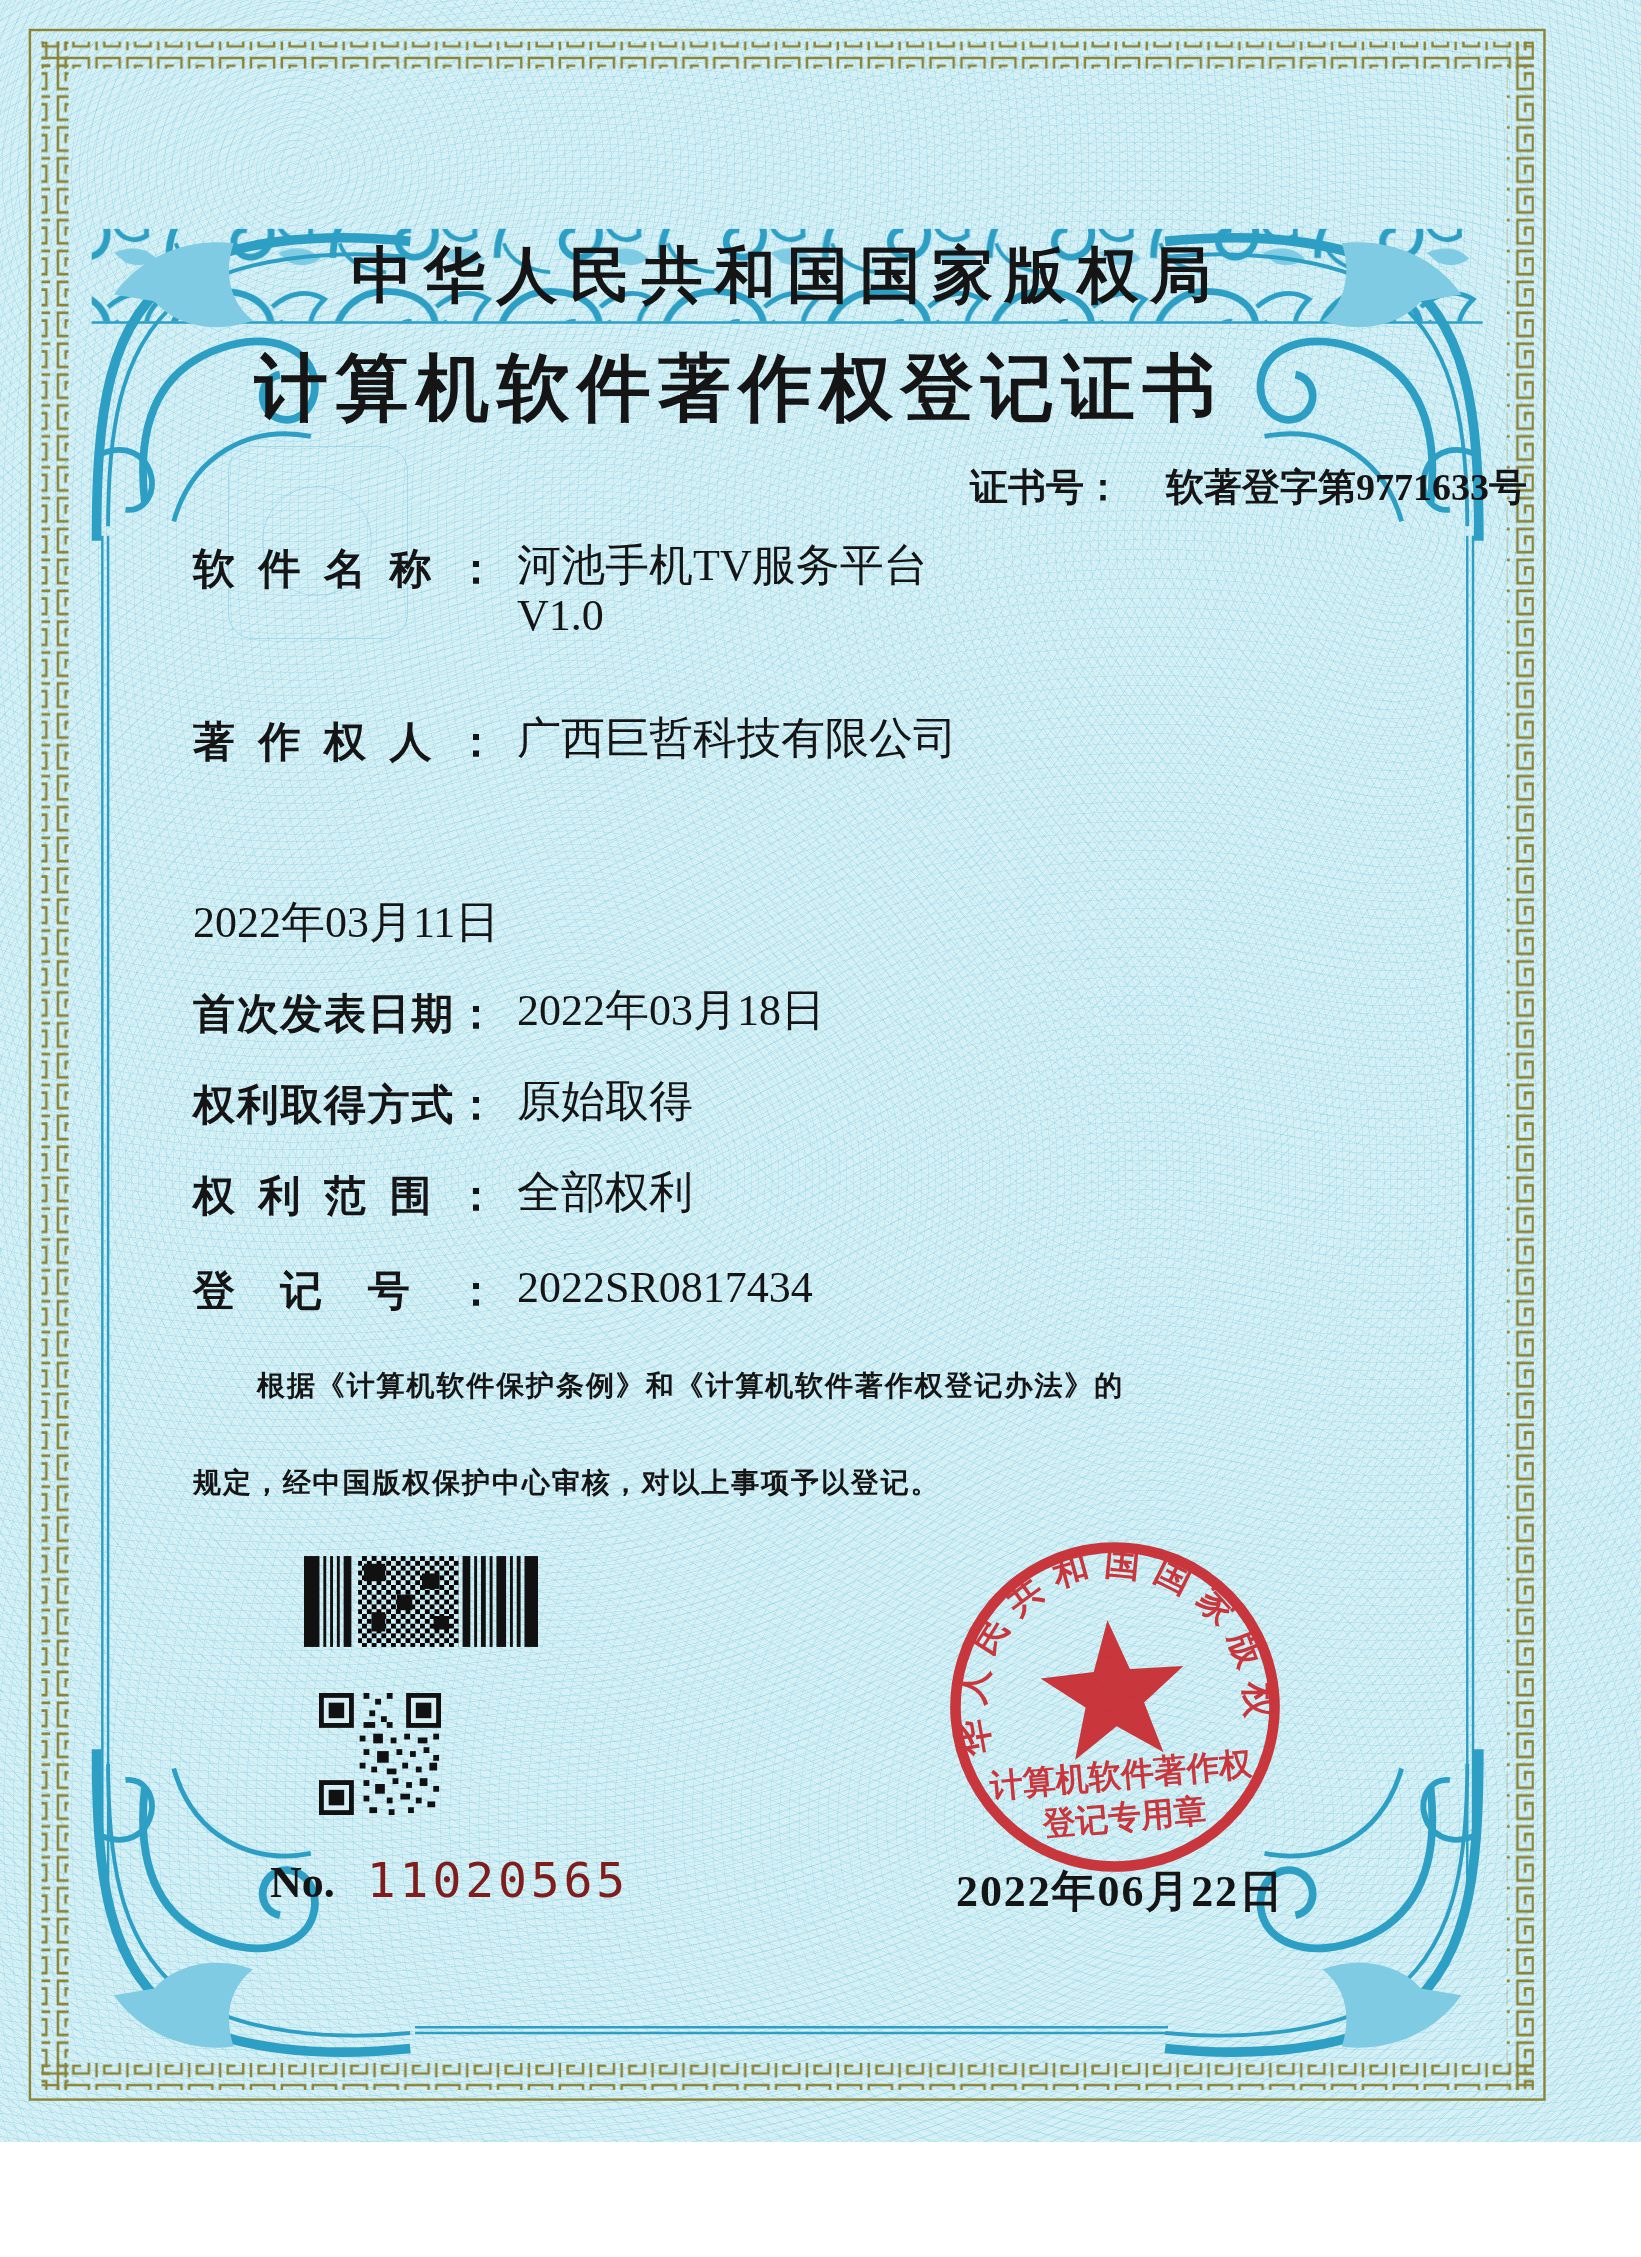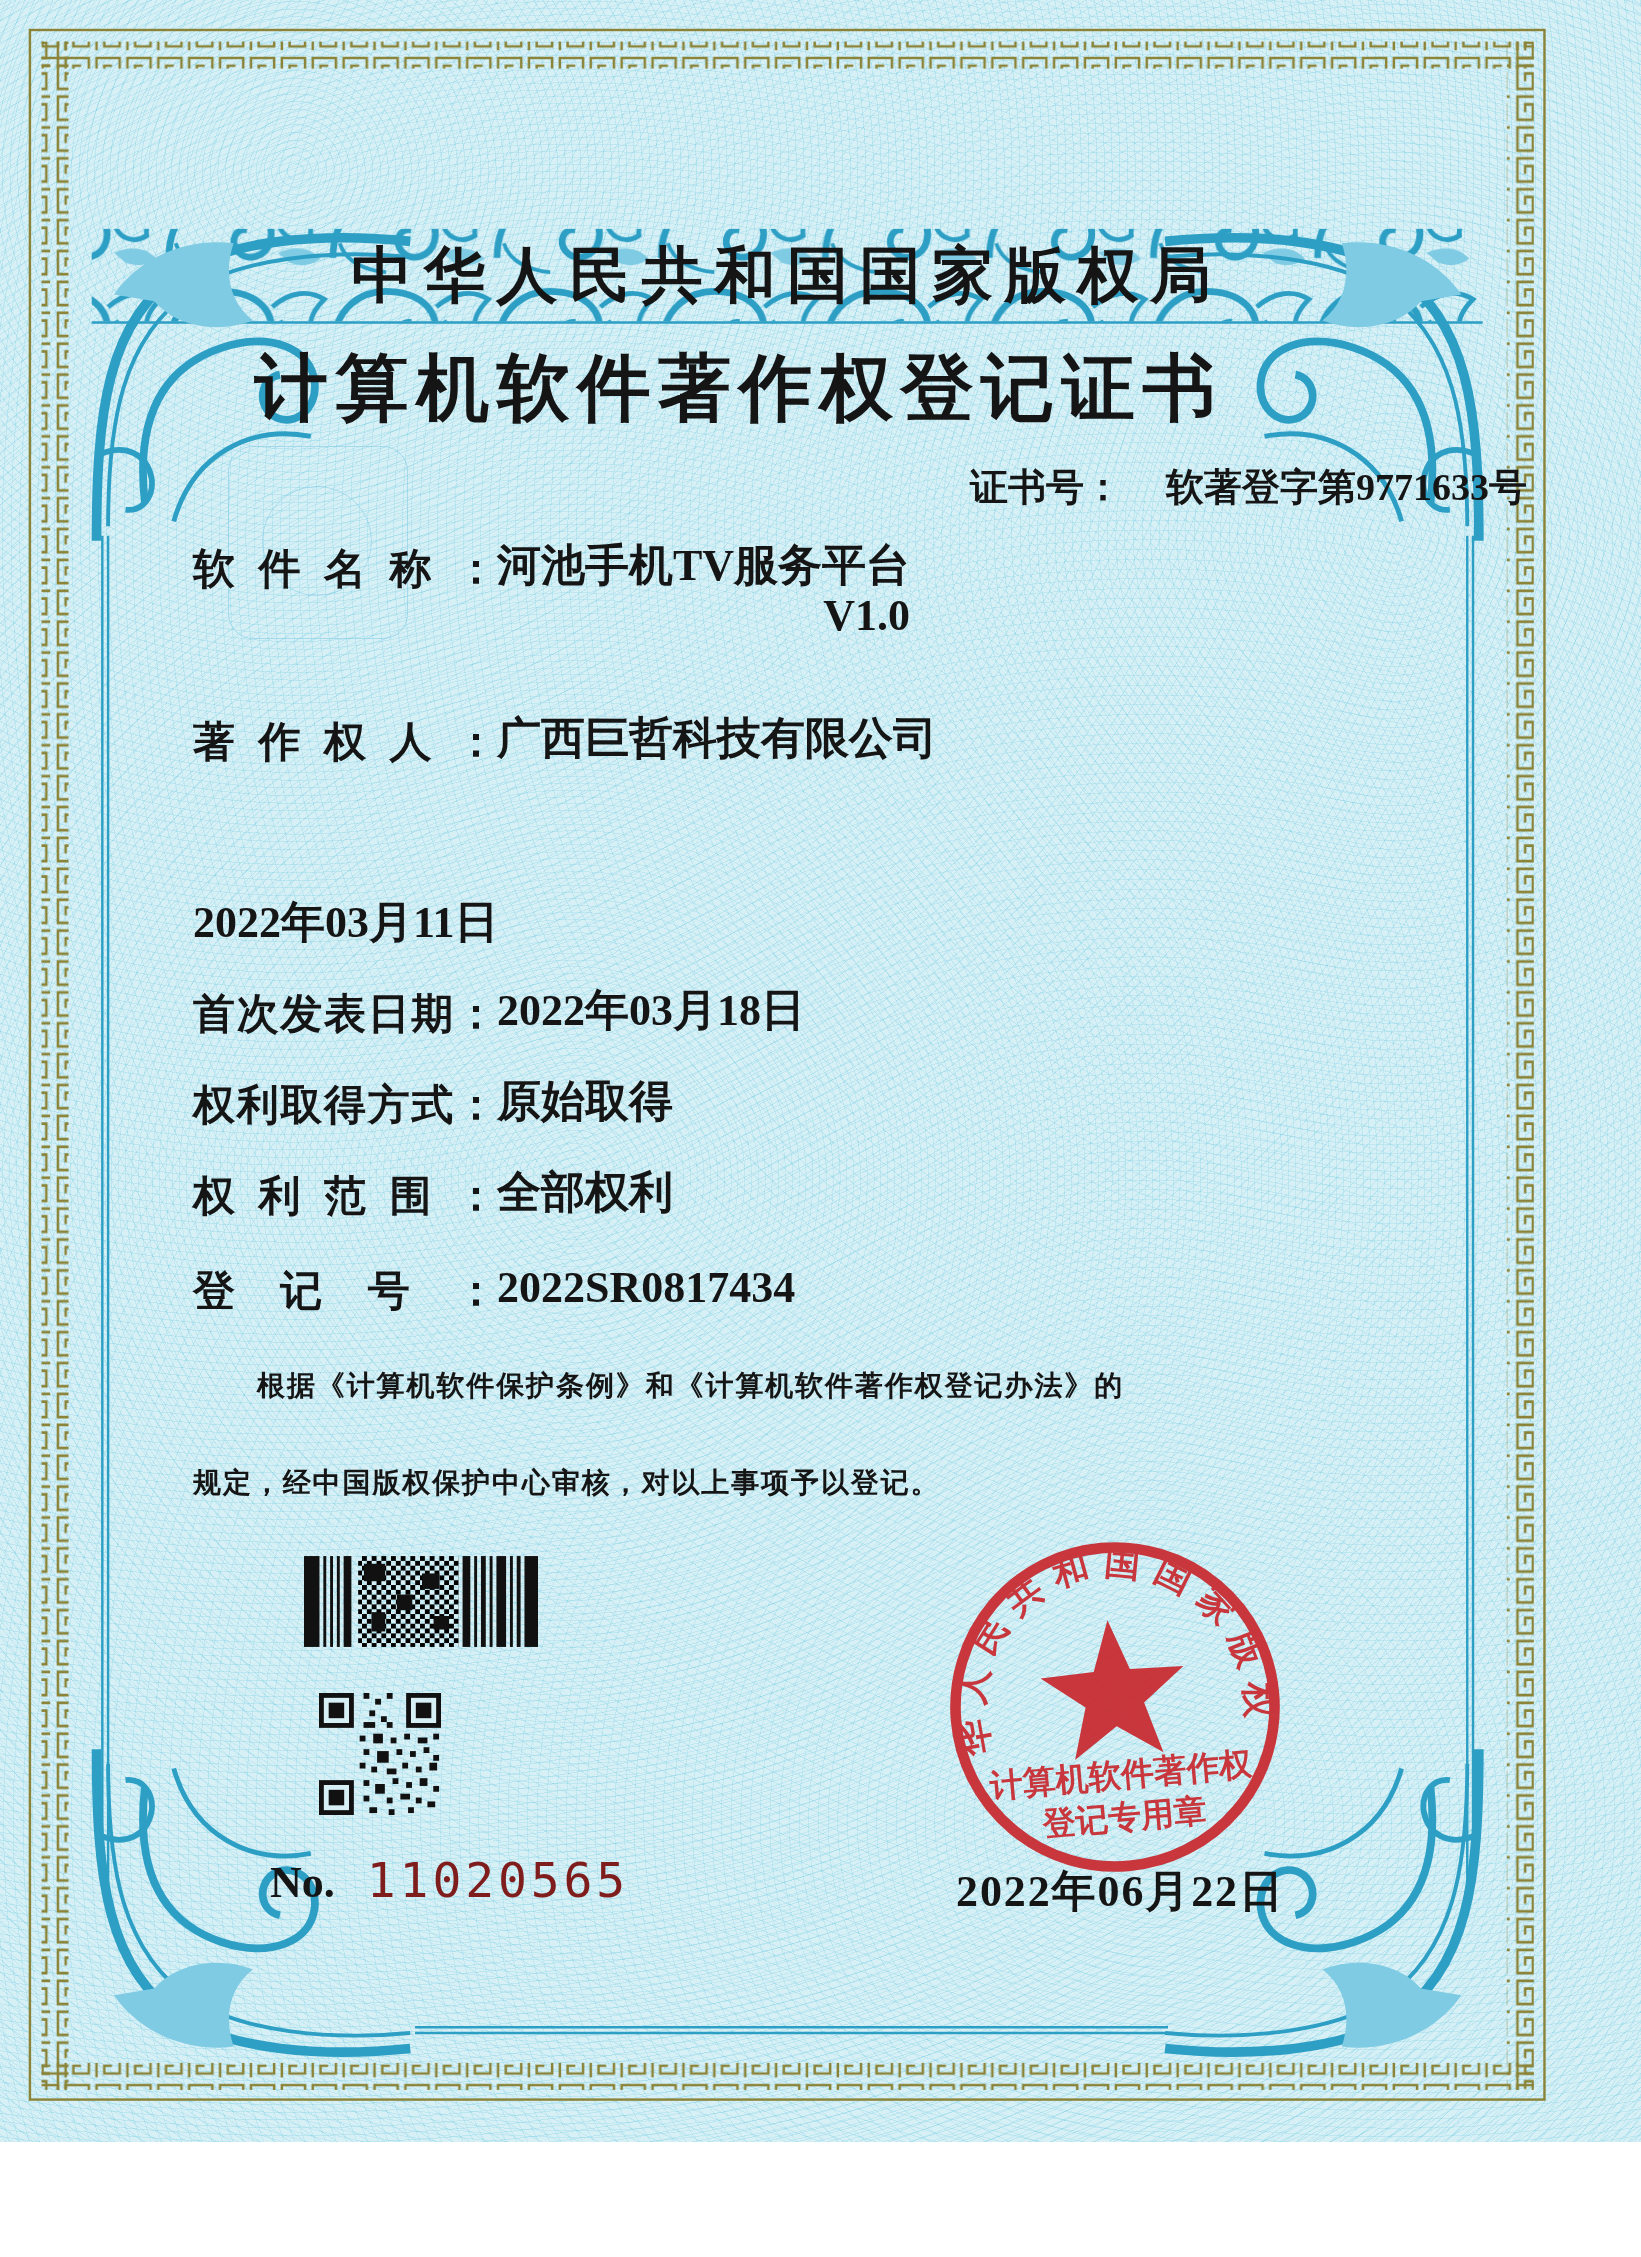--- a/index.html
+++ b/index.html
@@ -16,24 +16,24 @@
   .watermark{position:absolute;left:228px;top:446px;width:178px;height:191px;
     border:1.9px solid rgba(125,200,228,.55);border-radius:25px;}
   .watermark:after{content:"";position:absolute;left:33px;top:39px;width:108px;height:108px;
     border:1.9px solid rgba(125,200,228,.5);border-radius:50%;}
   .authority{position:absolute;left:29px;top:235px;width:1516px;text-align:center;
     font-size:61px;font-weight:bold;letter-spacing:11.6px;}
   .cert-title{position:absolute;left:45px;top:340px;width:1388px;text-align:center;
     font-size:73px;font-weight:bold;letter-spacing:7.7px;}
   .certno{position:absolute;left:970px;top:462px;font-size:38px;font-weight:bold;}
   .certno .v{margin-left:44px;}
-  .row{position:absolute;left:193px;display:flex;align-items:flex-start;}
+  .row{position:absolute;left:193px;display:flex;align-items:flex-start;gap:20px;}
   .f-label{display:block;width:304px;font-size:42px;font-weight:bold;
     text-align:justify;text-align-last:justify;flex:0 0 304px;}
-  .f-value{font-size:44px;font-weight:bold;line-height:50px;text-align:right;}
+  .f-value{font-size:44px;font-weight:normal;line-height:50px;}
   .stmt{position:absolute;left:193px;width:1226px;font-size:28px;font-weight:bold;letter-spacing:1.9px;}
   .serial{position:absolute;left:270px;top:1852px;font-size:44px;font-weight:bold;}
   .serial .num{font-family:"DejaVu Sans Mono",monospace;font-size:48px;font-weight:normal;
     color:#7f1d1d;letter-spacing:3.9px;margin-left:32px;}
   .barcode{position:absolute;left:304px;top:1556px;width:234px;height:91px;}
   .qr{position:absolute;left:319px;top:1693px;width:122px;height:122px;}
   .seal{position:absolute;left:941px;top:1533px;width:348px;height:348px;opacity:.92;}
   .seal-date{position:absolute;left:956px;top:1862px;font-size:44px;font-weight:bold;letter-spacing:1.9px;}
 </style>
 </head>

